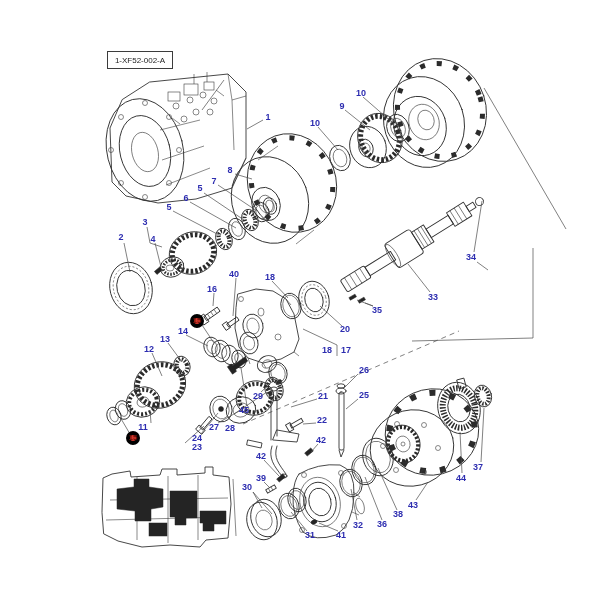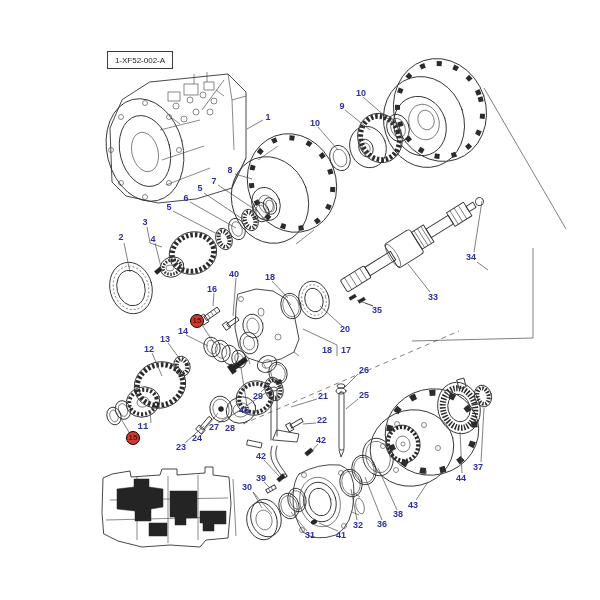--- a/index.html
+++ b/index.html
@@ -4,21 +4,21 @@
 <style>
   html,body{margin:0;padding:0;background:#ffffff;}
   .stage{width:600px;height:600px;position:relative;background:#ffffff;
          font-family:"Liberation Sans",sans-serif;overflow:hidden;}
   .stage svg{position:absolute;left:0;top:0;}
   .callout{position:absolute;transform:translate(-50%,-50%);
            font-size:9px;font-weight:bold;color:var(--callout,#2d2db0);line-height:1;}
   .badge{position:absolute;transform:translate(-50%,-50%);width:14px;height:14px;border-radius:50%;
          background:var(--badge-bg,#d6372b);color:var(--badge-fg,#6b0f08);
          font-size:8px;font-weight:bold;display:flex;align-items:center;justify-content:center;
-         border:1px solid #000000;box-sizing:border-box;line-height:1;}
+         border:4px solid #000000;box-sizing:border-box;line-height:1;}
   .ref-box{position:absolute;left:107px;top:51px;width:64px;height:16px;border:1px solid #3c3c3c;
            font-size:8px;color:#1d1d1d;display:flex;align-items:center;justify-content:center;background:#fff;}
   .code-box{position:absolute;left:199px;top:62px;width:80px;height:18px;border:2px solid #151515;
            font-size:10px;font-weight:bold;color:#0d0d0d;display:flex;align-items:center;justify-content:center;
            background:#fff;letter-spacing:.5px;}
   .ln{fill:none;stroke:#333;stroke-width:.9;stroke-linejoin:round;stroke-linecap:round;}
   .lt{fill:none;stroke:#3a3a3a;stroke-width:.6;}
   .ld{stroke:#4a4a4a;stroke-width:.7;fill:none;}
   .dk{fill:#242424;stroke:#242424;stroke-width:.5;}
   .pads{fill:none;stroke:#2b2b2b;}
@@ -397,32 +397,32 @@
       <div class="callout" style="left: 145px; top: 222px;">3</div>
       <div class="callout" style="left: 153px; top: 239px;">4</div>
       <div class="callout" style="left: 200px; top: 188px;">5</div>
       <div class="callout" style="left: 186px; top: 198px;">6</div>
       <div class="callout" style="left: 169px; top: 207px;">5</div>
       <div class="callout" style="left: 214px; top: 181px;">7</div>
       <div class="callout" style="left: 230px; top: 170px;">8</div>
       <div class="callout" style="left: 342px; top: 106px;">9</div>
       <div class="callout" style="left: 361px; top: 93px;">10</div>
       <div class="callout" style="left: 315px; top: 123px;">10</div>
-      <div class="callout" style="left: 143px; top: 427px; font-family: Liberation Mono, monospace;">11</div>
+      <div class="callout" style="left: 143px; top: 427px;">11</div>
       <div class="callout" style="left: 149px; top: 349px;">12</div>
       <div class="callout" style="left: 165px; top: 339px;">13</div>
       <div class="callout" style="left: 183px; top: 331px;">14</div>
       <div class="callout" style="left: 212px; top: 289px;">16</div>
       <div class="callout" style="left: 346px; top: 350px;">17</div>
       <div class="callout" style="left: 327px; top: 350px;">18</div>
       <div class="callout" style="left: 270px; top: 277px;">18</div>
       <div class="callout" style="left: 345px; top: 329px;">20</div>
       <div class="callout" style="left: 323px; top: 396px;">21</div>
       <div class="callout" style="left: 322px; top: 420px;">22</div>
-      <div class="callout" style="left: 181px; top: 447px;">23</div>
+      <div class="callout" style="left: 197px; top: 447px;">23</div>
       <div class="callout" style="left: 197px; top: 438px;">24</div>
       <div class="callout" style="left: 364px; top: 395px;">25</div>
       <div class="callout" style="left: 364px; top: 370px;">26</div>
       <div class="callout" style="left: 214px; top: 427px;">27</div>
       <div class="callout" style="left: 230px; top: 428px;">28</div>
       <div class="callout" style="left: 258px; top: 396px;">29</div>
       <div class="callout" style="left: 247px; top: 487px;">30</div>
       <div class="callout" style="left: 310px; top: 535px;">31</div>
       <div class="callout" style="left: 358px; top: 525px;">32</div>
       <div class="callout" style="left: 433px; top: 297px;">33</div>

